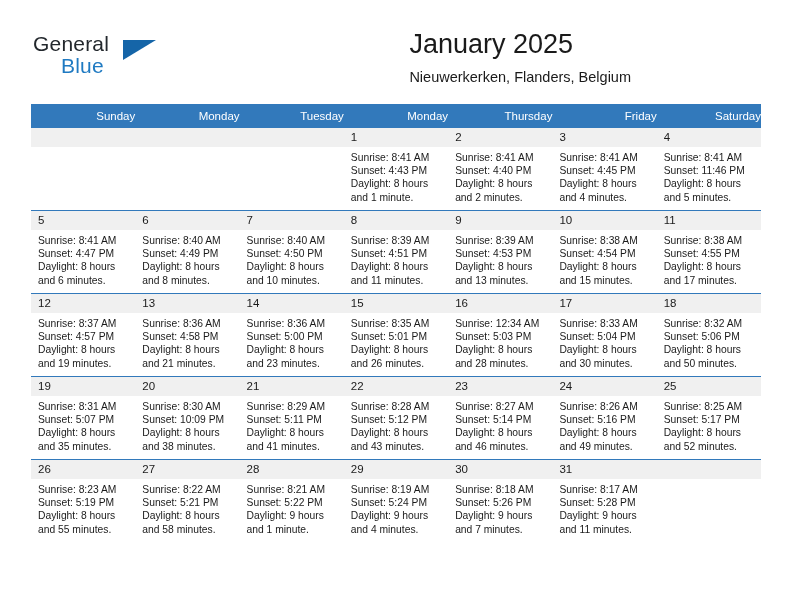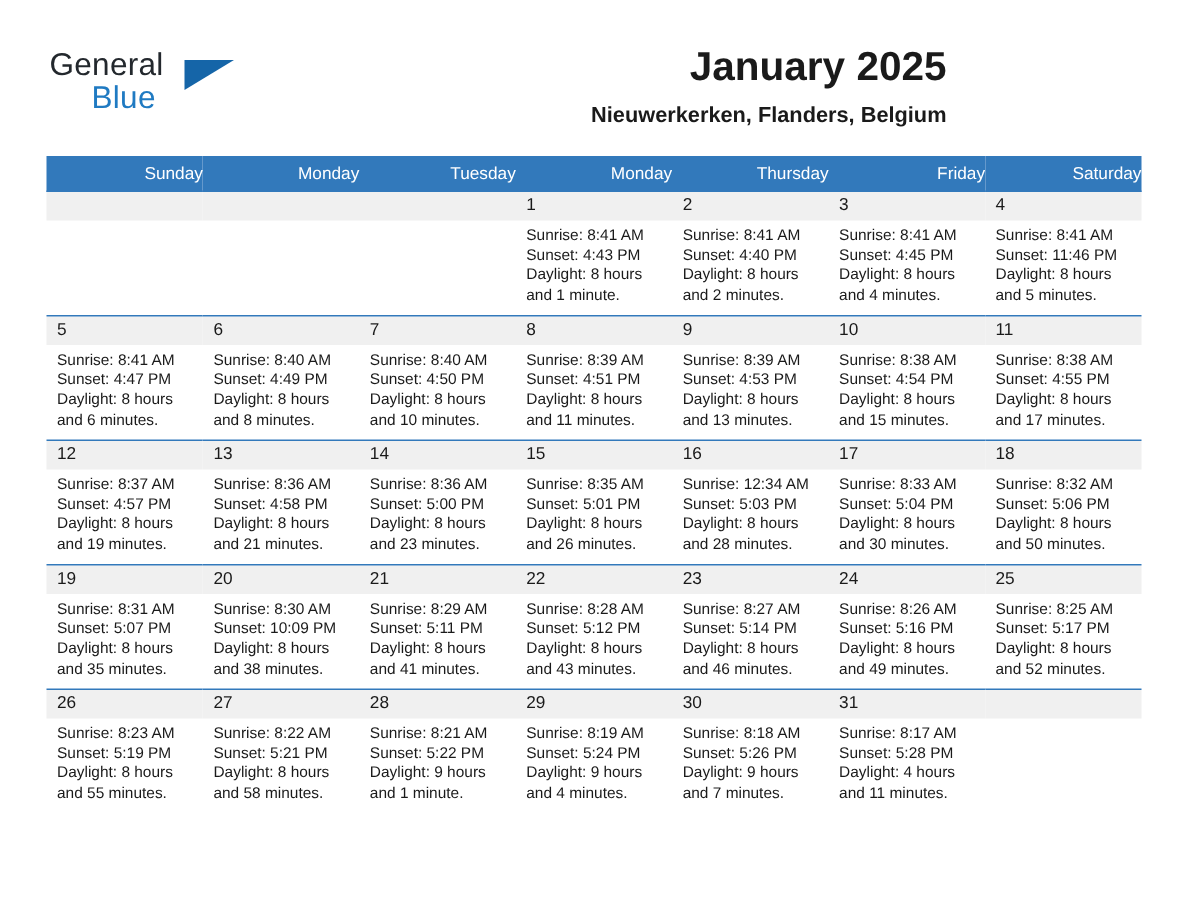--- a/index.html
+++ b/index.html
@@ -63,22 +63,21 @@
     width: 0;
     height: 0;
     border-left: 33px solid #1565a8;
     border-bottom: 20px solid transparent;
   }
 
   .title-block {
     position: absolute;
     right: 0;
     top: 0;
-    text-align: right;
-    font-weight: bold;
+    text-align: left;
   }
   .cal-title {
     font-size: 27px;
     color: #1a1a1a;
     line-height: 33px;
     white-space: nowrap;
   }
   .cal-subtitle {
     font-size: 14.5px;
     color: #1a1a1a;
@@ -452,21 +451,21 @@
               <div>Sunrise: 8:18 AM</div>
               <div>Sunset: 5:26 PM</div>
               <div class="daylight-line">Daylight: 9 hours and 7 minutes.</div>
             </div>
           </td>
           <td class="day-cell">
             <div class="daynum">31</div>
             <div class="dayinfo">
               <div>Sunrise: 8:17 AM</div>
               <div>Sunset: 5:28 PM</div>
-              <div class="daylight-line">Daylight: 4 hours and 11 minutes.</div>
+              <div class="daylight-line">Daylight: 9 hours and 11 minutes.</div>
             </div>
           </td>
           <td class="day-cell cell-empty">
             <div class="daynum empty"></div>
             <div class="dayinfo">
               <div></div>
               <div></div>
               <div class="daylight-line"></div>
             </div>
           </td>

